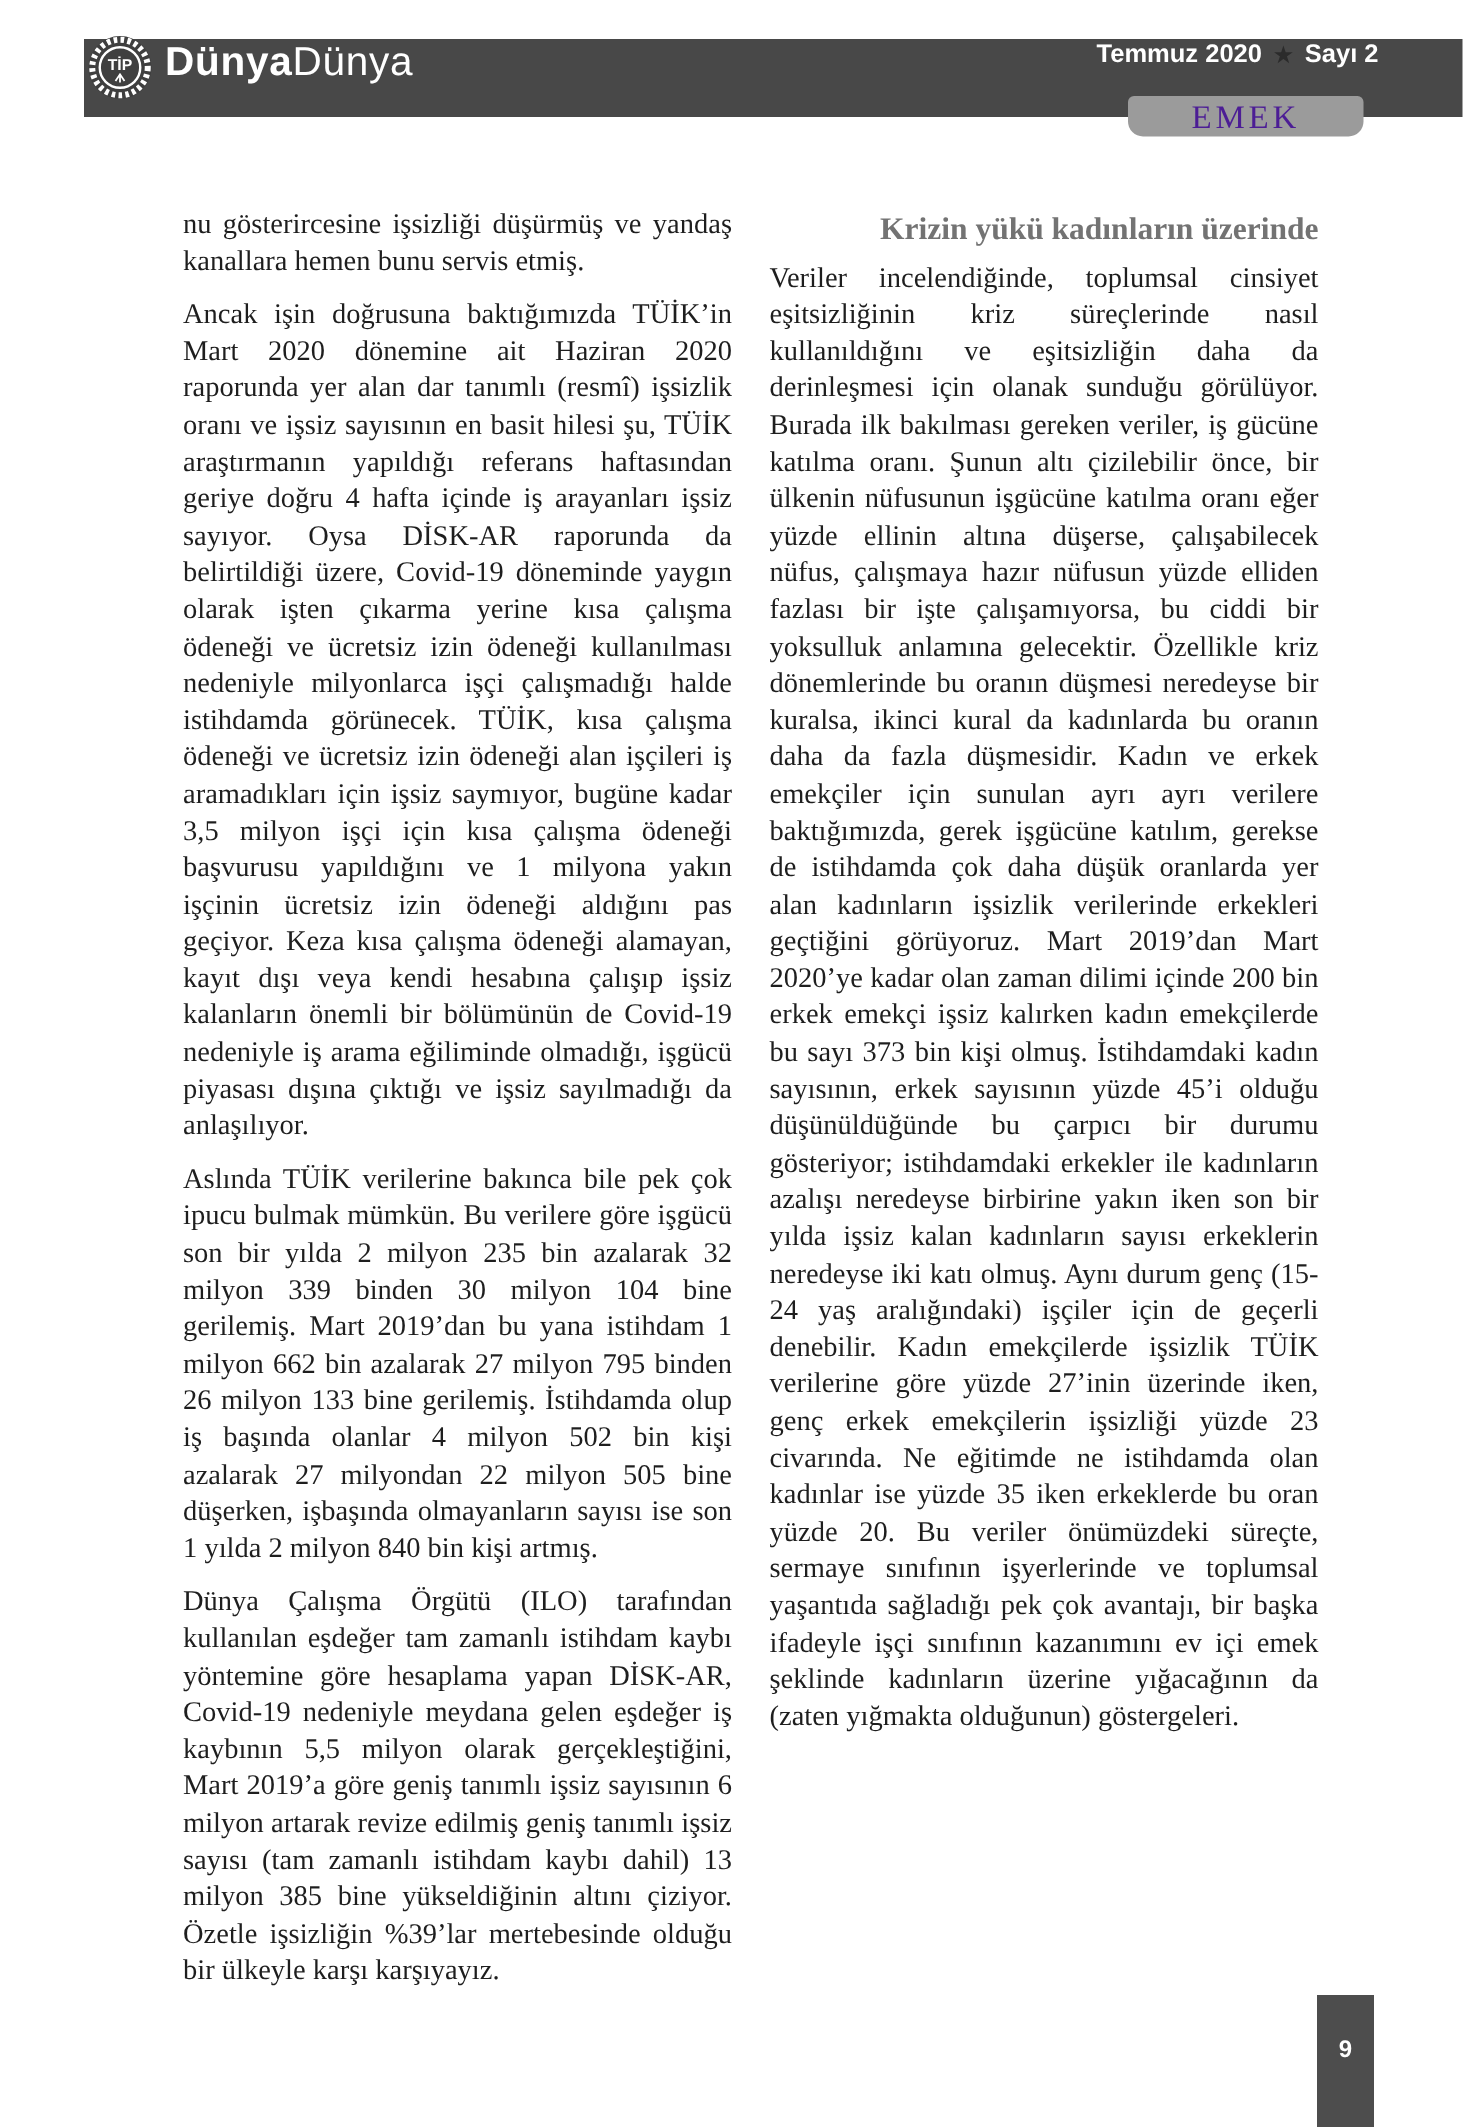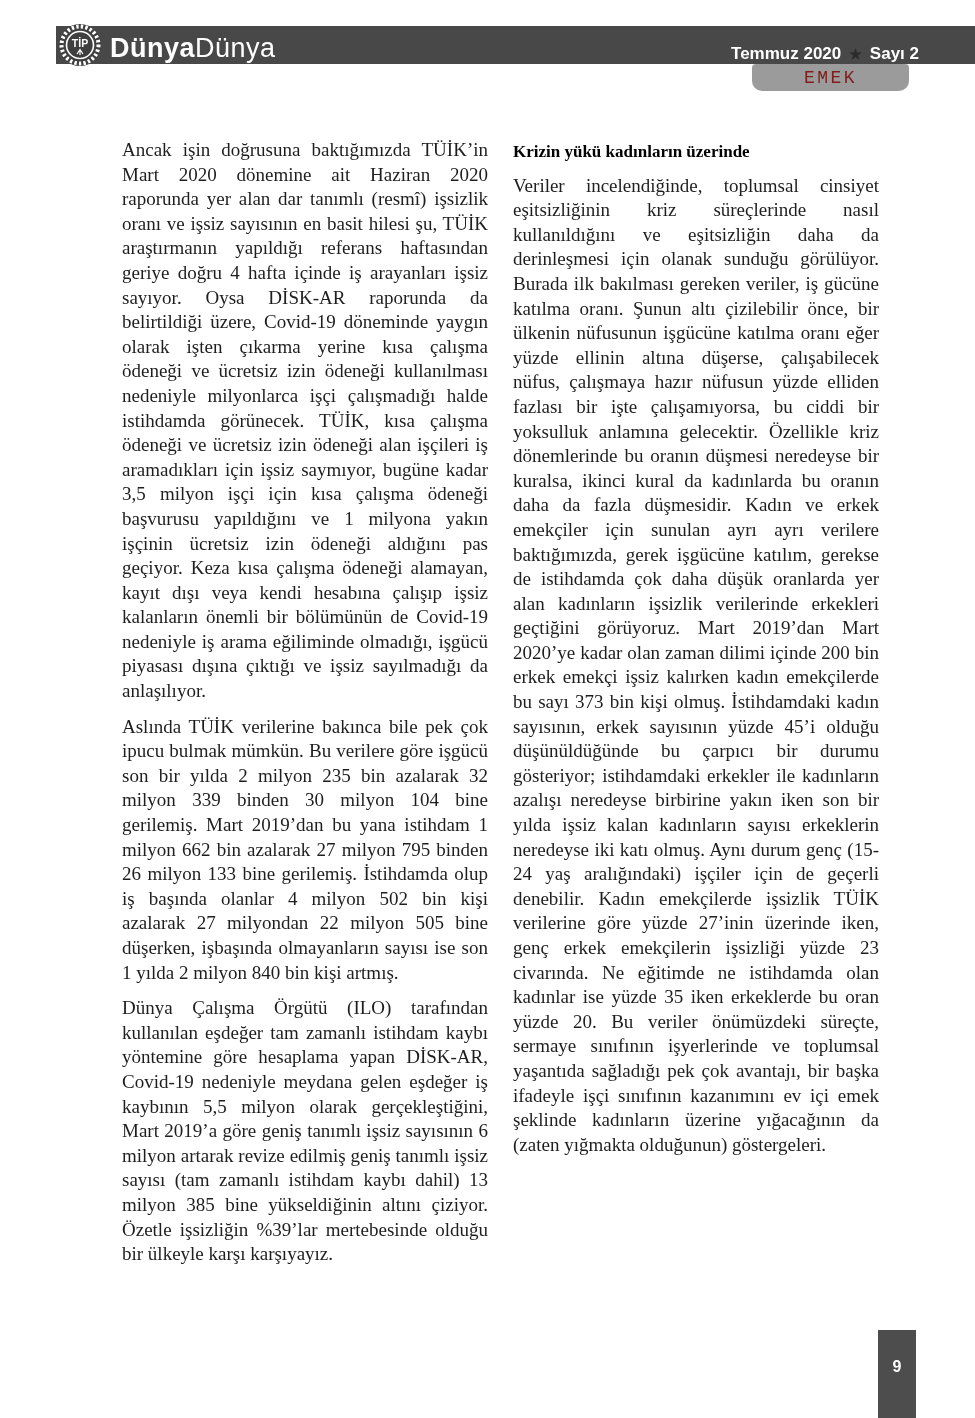--- a/index.html
+++ b/index.html
@@ -7,23 +7,23 @@
     width: 975px; height: 1418px;
     background: #ffffff;
     position: relative;
     font-family: "Liberation Serif", serif;
     overflow: hidden;
   }
 
   
   .header-bar {
     position: absolute;
-    left: 56px; right: 0; top: 26px; height: 38px;
+    left: 56px; right: 0; top: 26px; height: 52px;
     background: #484848;
-    display: flex; align-items: flex-end;
+    display: flex; align-items: flex-start;
   }
   .logo-wrap {
     position: absolute; left: 2px; top: -3px;
     width: 44px; height: 44px;
   }
   .brand {
     margin-left: 54px;
     color: #ffffff;
     font-family: "Liberation Sans", sans-serif;
     font-size: 27px;
@@ -46,45 +46,45 @@
 
   .section-tab {
     position: absolute;
     left: 752px; top: 64px;
     width: 157px; height: 27px;
     background: #9b9b9b;
     border-radius: 4px 4px 10px 10px;
     display: flex; align-items: center; justify-content: center;
   }
   .section-tab span {
-    font-family: Liberation Mono, monospace;
-    font-size: 18px;
+    font-family: Liberation Serif, serif;
+    font-size: 22px;
     letter-spacing: 2.5px;
-    color: #7f1d1d;
+    color: #4c1d95;
   }
 
   
   .column {
     position: absolute;
     top: 138px;
     width: 366px;
     color: #1e1e1e;
     font-size: 19px;
     line-height: 24.6px;
     text-align: justify;
   }
   .col-left  { left: 122px; }
   .col-right { left: 513px; }
   .column p { margin: 0 0 11px 0; }
   .col-heading {
     font-weight: 700;
-    font-size: 17px;
+    font-size: 21px;
     margin: 2px 0 9px 0;
-    text-align: left;
-    color: #000000;
+    text-align: right;
+    color: #737373;
   }
 
   
   .page-num-box {
     position: absolute;
     left: 878px; top: 1330px;
     width: 38px; height: 88px;
     background: #4d4d4d;
     text-align: center;
   }
@@ -118,20 +118,21 @@
     <span class="star">★</span>
     <span>Sayı 2</span>
   </div>
 </div>
 
 <div class="section-tab">
   <span>EMEK</span>
 </div>
 
 <div class="column col-left">
+    <p>nu gösterircesine işsizliği düşürmüş ve yandaş kanallara hemen bunu servis etmiş.</p>
     <p>Ancak işin doğrusuna baktığımızda TÜİK’in Mart 2020 dönemine ait Haziran 2020 raporunda yer alan dar tanımlı (resmî) işsizlik oranı ve işsiz sayısının en basit hilesi şu, TÜİK araştırmanın yapıldığı referans haftasından geriye doğru 4 hafta içinde iş arayanları işsiz sayıyor. Oysa DİSK-AR raporunda da belirtildiği üzere, Covid-19 döneminde yaygın olarak işten çıkarma yerine kısa çalışma ödeneği ve ücretsiz izin ödeneği kullanılması nedeniyle milyonlarca işçi çalışmadığı halde istihdamda görünecek. TÜİK, kısa çalışma ödeneği ve ücretsiz izin ödeneği alan işçileri iş aramadıkları için işsiz saymıyor, bugüne kadar 3,5 milyon işçi için kısa çalışma ödeneği başvurusu yapıldığını ve 1 milyona yakın işçinin ücretsiz izin ödeneği aldığını pas geçiyor. Keza kısa çalışma ödeneği alamayan, kayıt dışı veya kendi hesabına çalışıp işsiz kalanların önemli bir bölümünün de Covid-19 nedeniyle iş arama eğiliminde olmadığı, işgücü piyasası dışına çıktığı ve işsiz sayılmadığı da anlaşılıyor.</p>
     <p>Aslında TÜİK verilerine bakınca bile pek çok ipucu bulmak mümkün. Bu verilere göre işgücü son bir yılda 2 milyon 235 bin azalarak 32 milyon 339 binden 30 milyon 104 bine gerilemiş. Mart 2019’dan bu yana istihdam 1 milyon 662 bin azalarak 27 milyon 795 binden 26 milyon 133 bine gerilemiş. İstihdamda olup iş başında olanlar 4 milyon 502 bin kişi azalarak 27 milyondan 22 milyon 505 bine düşerken, işbaşında olmayanların sayısı ise son 1 yılda 2 milyon 840 bin kişi artmış.</p>
     <p>Dünya Çalışma Örgütü (ILO) tarafından kullanılan eşdeğer tam zamanlı istihdam kaybı yöntemine göre hesaplama yapan DİSK-AR, Covid-19 nedeniyle meydana gelen eşdeğer iş kaybının 5,5 milyon olarak gerçekleştiğini, Mart 2019’a göre geniş tanımlı işsiz sayısının 6 milyon artarak revize edilmiş geniş tanımlı işsiz sayısı (tam zamanlı istihdam kaybı dahil) 13 milyon 385 bine yükseldiğinin altını çiziyor. Özetle işsizliğin %39’lar mertebesinde olduğu bir ülkeyle karşı karşıyayız.</p>
   </div>
 
 <div class="column col-right">
   <h2 class="col-heading">Krizin yükü kadınların üzerinde</h2>
   <div>
       <p>Veriler incelendiğinde, toplumsal cinsiyet eşitsizliğinin kriz süreçlerinde nasıl kullanıldığını ve eşitsizliğin daha da derinleşmesi için olanak sunduğu görülüyor. Burada ilk bakılması gereken veriler, iş gücüne katılma oranı. Şunun altı çizilebilir önce, bir ülkenin nüfusunun işgücüne katılma oranı eğer yüzde ellinin altına düşerse, çalışabilecek nüfus, çalışmaya hazır nüfusun yüzde elliden fazlası bir işte çalışamıyorsa, bu ciddi bir yoksulluk anlamına gelecektir. Özellikle kriz dönemlerinde bu oranın düşmesi neredeyse bir kuralsa, ikinci kural da kadınlarda bu oranın daha da fazla düşmesidir. Kadın ve erkek emekçiler için sunulan ayrı ayrı verilere baktığımızda, gerek işgücüne katılım, gerekse de istihdamda çok daha düşük oranlarda yer alan kadınların işsizlik verilerinde erkekleri geçtiğini görüyoruz. Mart 2019’dan Mart 2020’ye kadar olan zaman dilimi içinde 200 bin erkek emekçi işsiz kalırken kadın emekçilerde bu sayı 373 bin kişi olmuş. İstihdamdaki kadın sayısının, erkek sayısının yüzde 45’i olduğu düşünüldüğünde bu çarpıcı bir durumu gösteriyor; istihdamdaki erkekler ile kadınların azalışı neredeyse birbirine yakın iken son bir yılda işsiz kalan kadınların sayısı erkeklerin neredeyse iki katı olmuş. Aynı durum genç (15-24 yaş aralığındaki) işçiler için de geçerli denebilir. Kadın emekçilerde işsizlik TÜİK verilerine göre yüzde 27’inin üzerinde iken, genç erkek emekçilerin işsizliği yüzde 23 civarında. Ne eğitimde ne istihdamda olan kadınlar ise yüzde 35 iken erkeklerde bu oran yüzde 20. Bu veriler önümüzdeki süreçte, sermaye sınıfının işyerlerinde ve toplumsal yaşantıda sağladığı pek çok avantajı, bir başka ifadeyle işçi sınıfının kazanımını ev içi emek şeklinde kadınların üzerine yığacağının da (zaten yığmakta olduğunun) göstergeleri.</p>
     </div>

